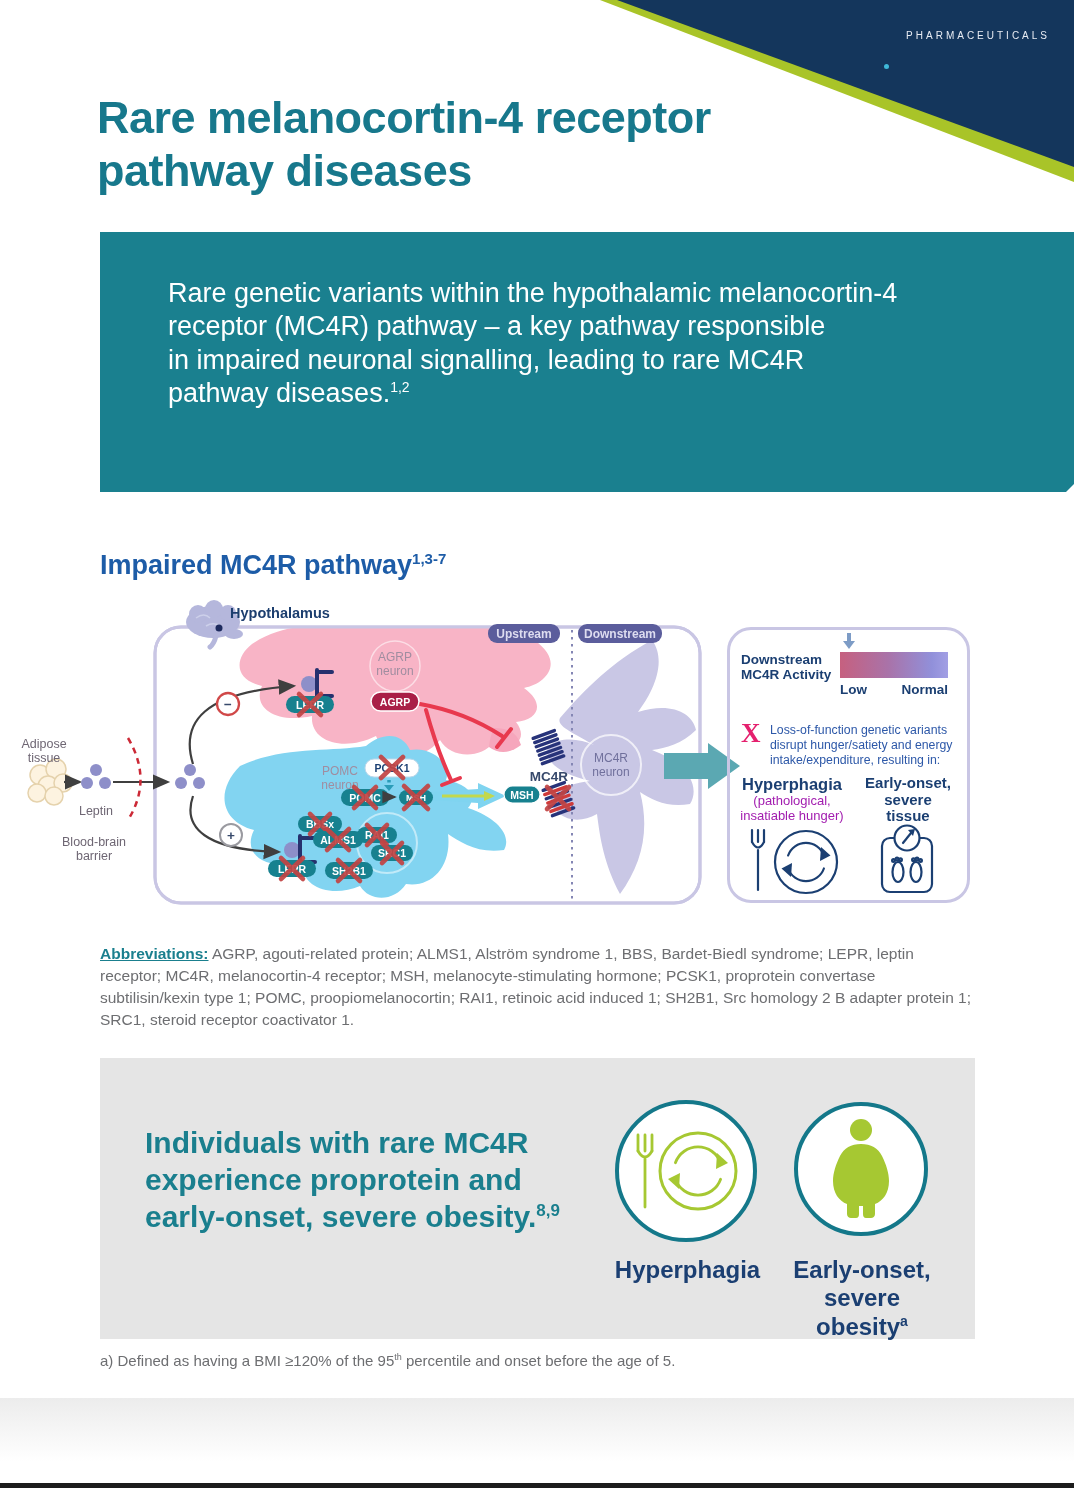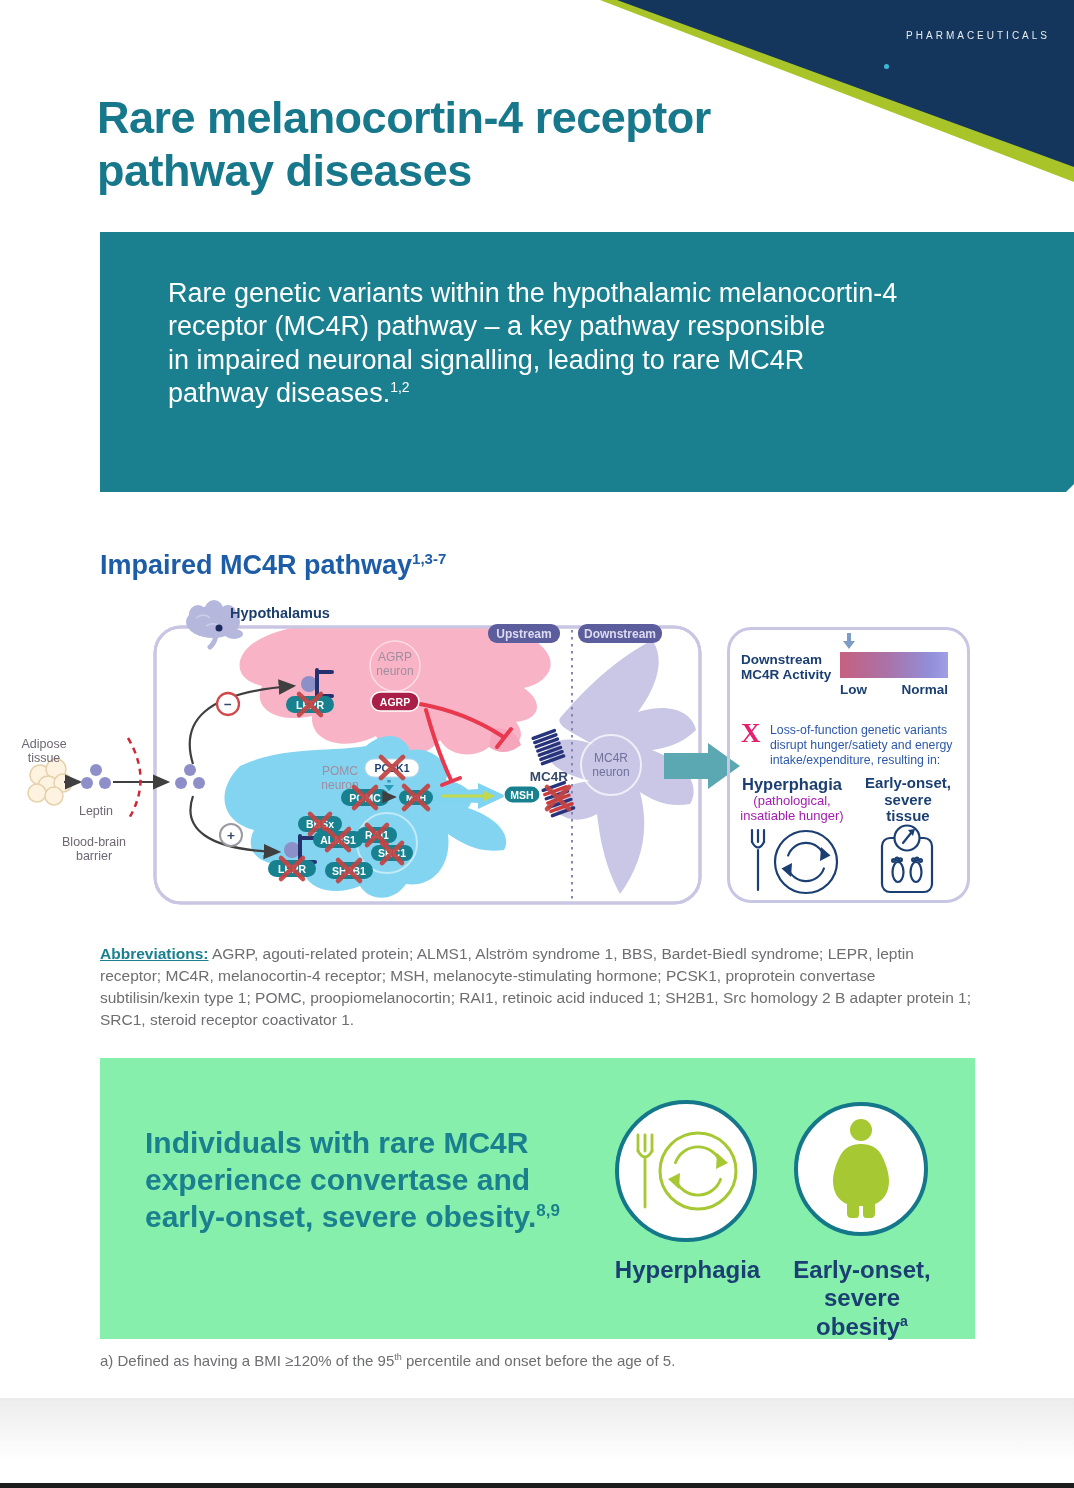--- a/index.html
+++ b/index.html
@@ -38,21 +38,21 @@
   .p-col1 { left:2px; top:145px; width:120px; text-align:center; color:#1b3f72; }
   .p-col1 .h { font-size:16.5px; font-weight:700; }
   .p-col1 .s { font-size:13px; line-height:1.15; color:#a21caf; }
   .p-col2 { left:124px; top:145px; width:108px; text-align:center; color:#1b3f72; font-size:15px; font-weight:700; line-height:1.1; }
   .p-icon1 { left:16px; top:196px; }
   .p-icon2 { left:148px; top:190px; }
 
   .abbr { position:absolute; left:100px; top:943px; width:878px; font-size:15.5px; line-height:1.43; color:#6d6e71; }
   .abbr b { color:#1a7f8e; font-weight:700;text-decoration:underline; }
 
-  .hl { position:absolute; left:100px; top:1058px; width:875px; height:281px; background:#86efac; }
+  .hl { position:absolute; left:100px; top:1058px; width:875px; height:281px; background:#e5e5e5; }
   .hl-text { position:absolute; left:45px; top:66px; font-size:30px; font-weight:700; color:#1a7f8e; line-height:1.24; }
   .hl-text sup { font-size:17px; }
   .circ { position:absolute; border-radius:50%; background:#fff; border:4px solid #14788a; display:flex; align-items:center; justify-content:center; }
   .circ1 { left:515px; top:42px; width:142px; height:142px; }
   .circ2 { left:694px; top:44px; width:134px; height:134px; }
   .hl-lab { position:absolute; text-align:center; font-size:24px; font-weight:700; color:#1b3f72; line-height:1.18; }
   .hl-lab1 { left:500px; top:198px; width:175px; }
   .hl-lab2 { left:677px; top:198px; width:170px; }
   .hl-lab sup { font-size:14px; }
 
@@ -365,21 +365,21 @@
           <circle cx="42.5" cy="40.5" r="1.4"></circle>
       </svg>
     </div>
   </div>
 
   <p class="abbr"><b>Abbreviations:</b><span> AGRP, agouti-related protein; ALMS1, Alström syndrome 1, BBS, Bardet-Biedl syndrome; LEPR, leptin receptor; MC4R, melanocortin-4 receptor; MSH, melanocyte-stimulating hormone; PCSK1, proprotein convertase subtilisin/kexin type 1; POMC, proopiomelanocortin; RAI1, retinoic acid induced 1; SH2B1, Src homology 2 B adapter protein 1; SRC1, steroid receptor coactivator 1.</span></p>
 
   <div class="hl">
     <div class="hl-text">
       <div>Individuals with rare MC4R</div>
-      <div>experience convertase and</div>
+      <div>experience proprotein and</div>
       <div><span>early-onset, severe obesity.</span><sup>8,9</sup></div>
     </div>
     <div class="circ circ1">
       <svg width="112" height="88" fill="none" stroke="#a6c832" stroke-width="2.8" stroke-linecap="round">
         <path d="M8,8 V24 M15,8 V24 M22,8 V24"></path>
         <path d="M8,24 Q15,36 22,24"></path>
         <path d="M15,32 V80"></path>
         <circle cx="68" cy="44" r="38" stroke-width="3"></circle>
         <path d="M45.4,35.8 A24,24 0 0 1 90.6,35.8"></path>
         <polygon points="87,26 98,36 86,42" fill="#a6c832" stroke="none"></polygon>

